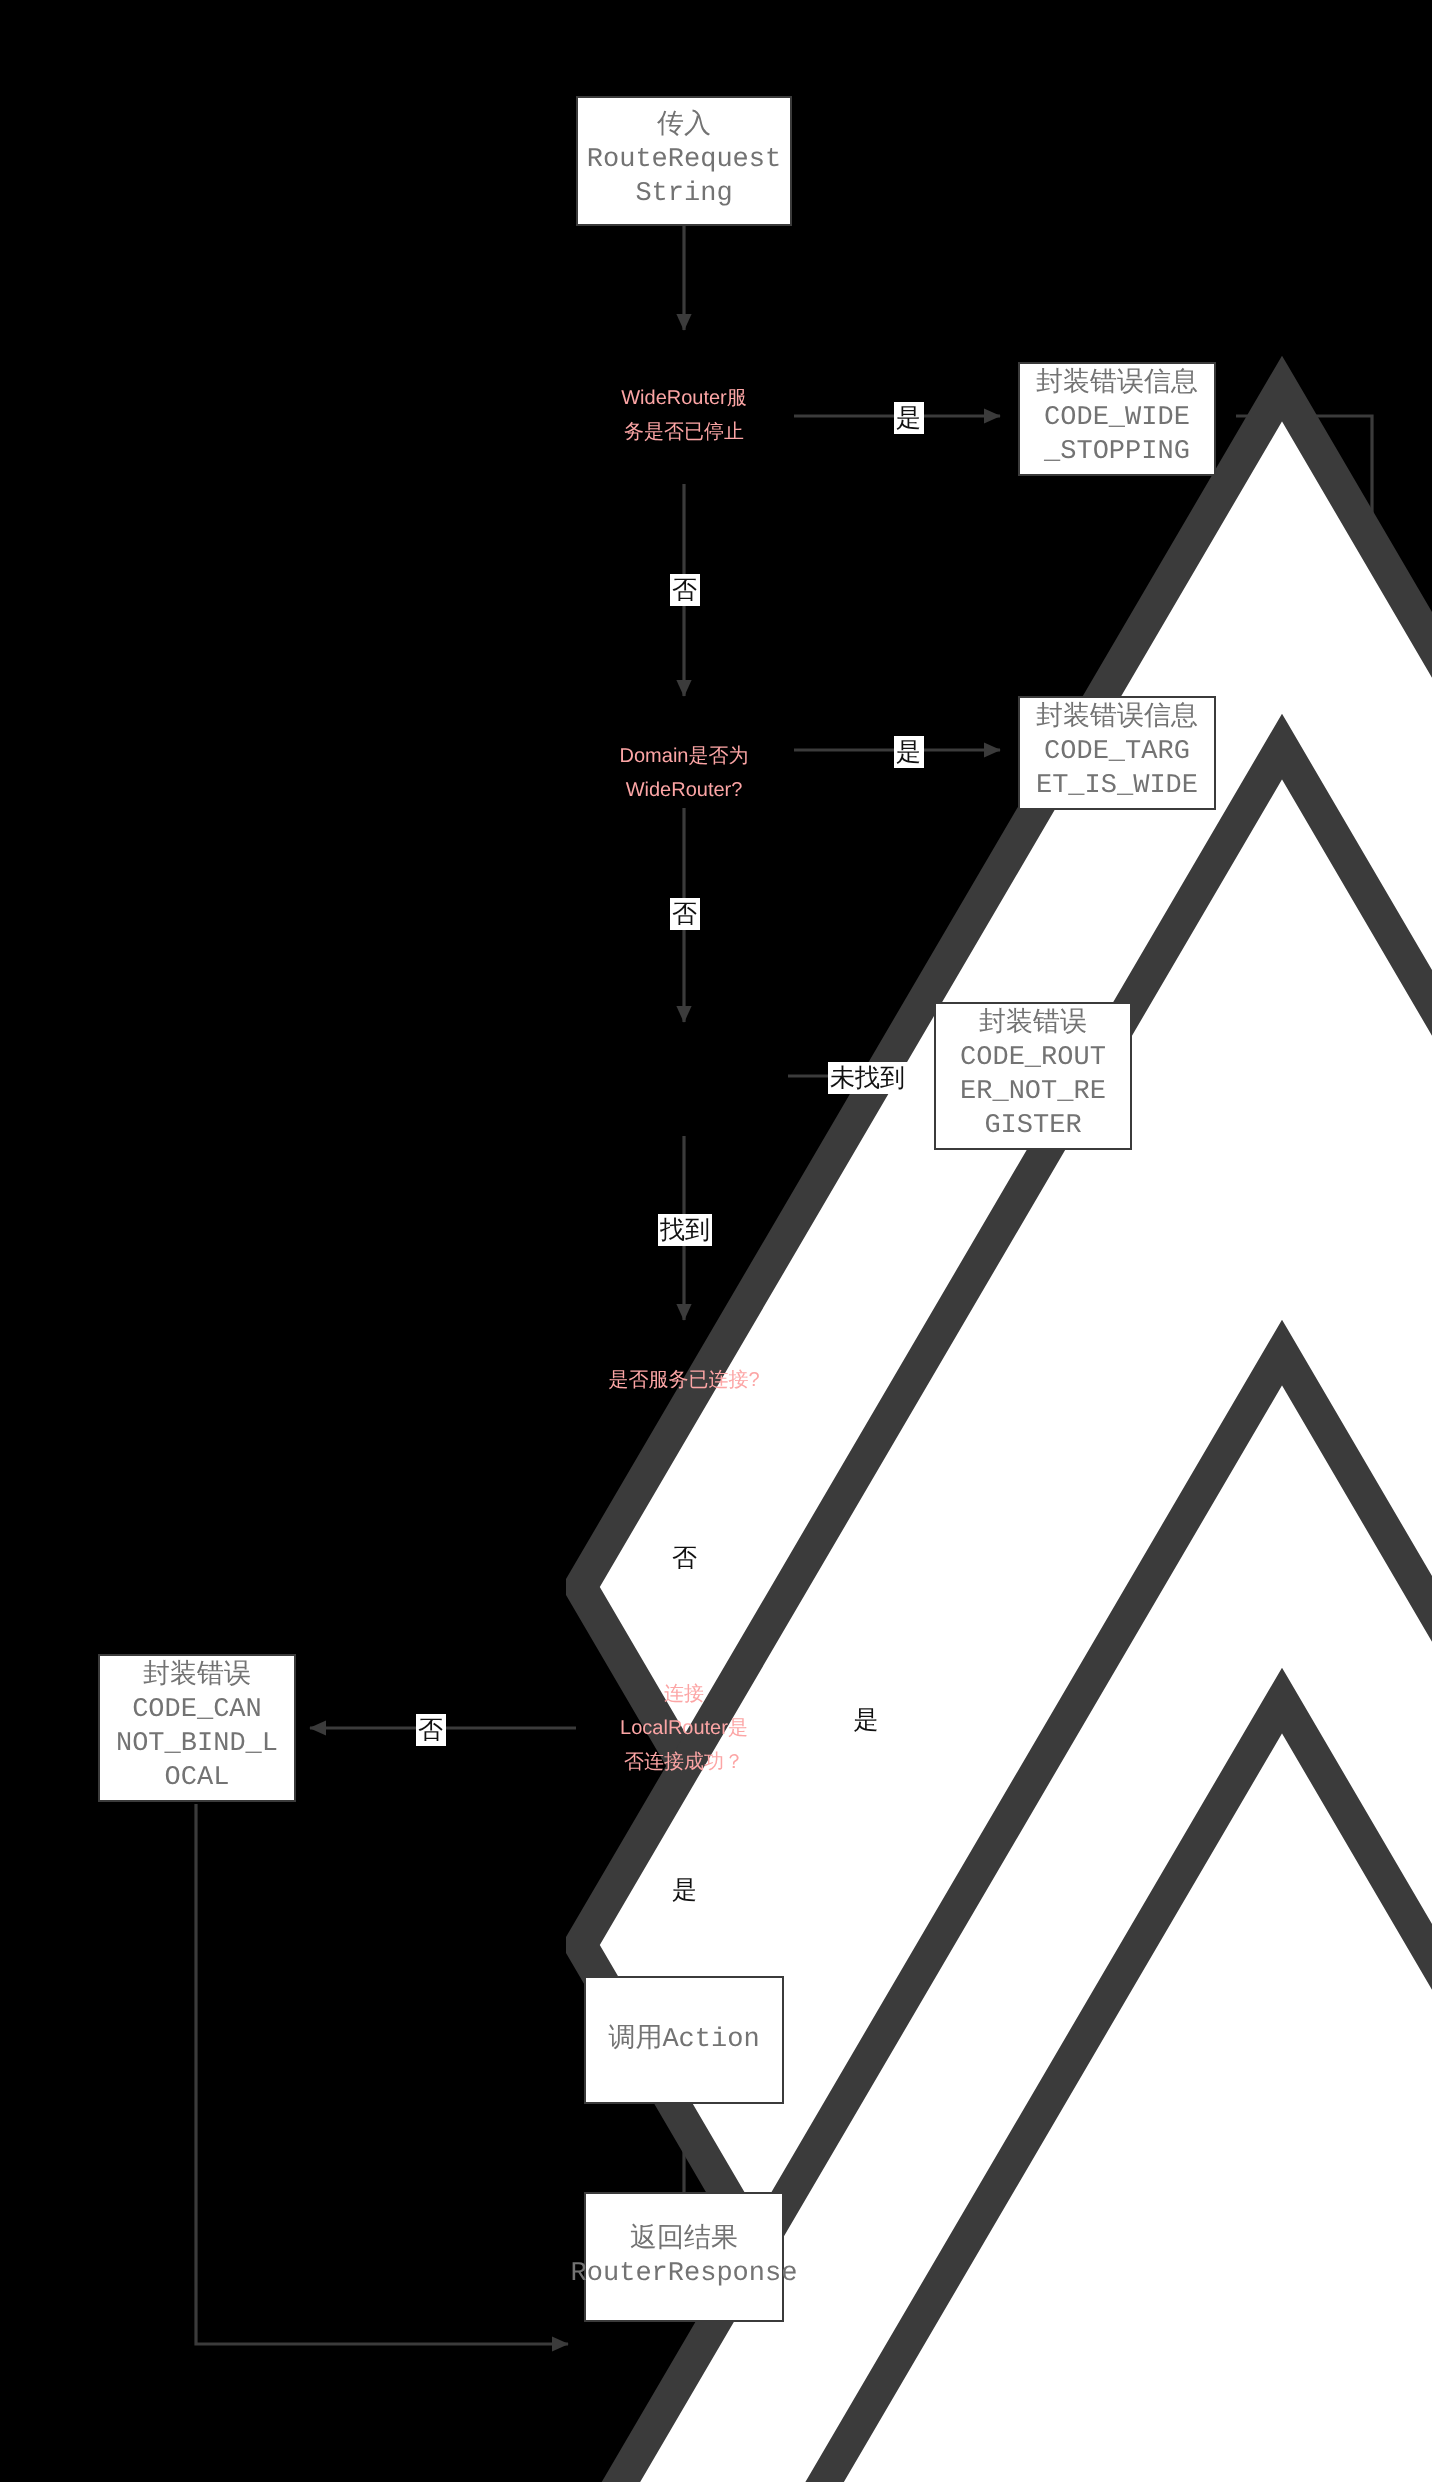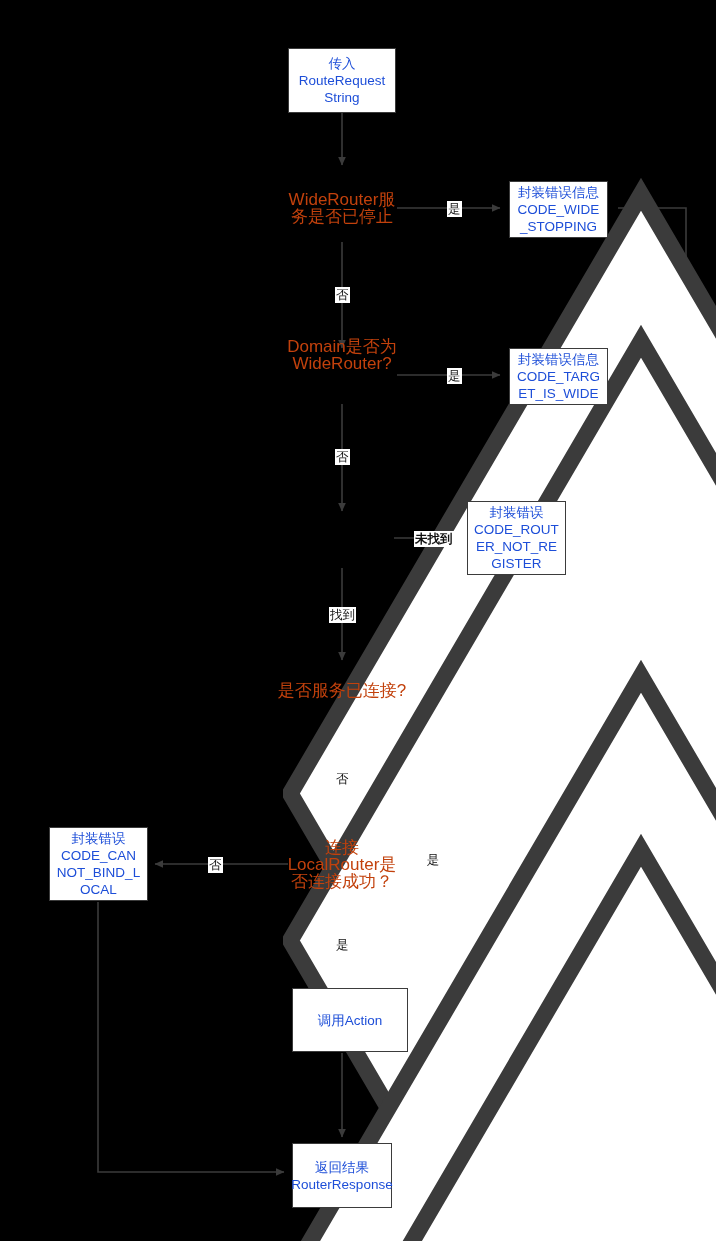--- a/index.html
+++ b/index.html
@@ -1,28 +1,28 @@
 <!DOCTYPE html>
 <html><head>
 <meta charset="utf-8">
 <style>
   html,body{margin:0;padding:0;background:#000;}
   #stage{position:relative;width:716px;height:1241px;background:#000;
          font-family:"Liberation Sans","DejaVu Sans",sans-serif;overflow:hidden;}
   #stage svg{position:absolute;left:0;top:0;width:716px;height:1241px;}
 
   .node{position:absolute;box-sizing:border-box;display:flex;align-items:center;
-        justify-content:center;text-align:center;color:#1d4ed8;font-size:13.5px;
-        line-height:17px;white-space:pre-line;z-index:3;}
+        justify-content:center;text-align:center;color:#737373;font-size:13.5px;
+        line-height:17px;white-space:pre-line;z-index:3;font-family:Liberation Mono, monospace;}
   .rect{background:#ffffff;border:1.6px solid #3b3b3b;}
   .diamond-wrap{position:absolute;z-index:3;}
   .diamond-shape{position:absolute;left:0;top:0;width:100%;height:100%;}
   .diamond-label{position:absolute;left:-18px;top:0;width:calc(100% + 36px);height:100%;
         display:flex;align-items:center;justify-content:center;text-align:center;
-        color:#c2410c;font-size:17px;line-height:17px;white-space:pre-line;
+        color:#fca5a5;font-size:10px;line-height:17px;white-space:pre-line;
         pointer-events:none;}
 
   .edge-label{position:absolute;background:#ffffff;color:#111;font-size:12.5px;
         line-height:14px;padding:1px 1px;z-index:4;white-space:nowrap;}
   .edge-label.vert{writing-mode:vertical-rl;text-orientation:upright;padding:1px 0;}
 </style>
 </head>
 <body>
 
 <div id="stage">
@@ -64,21 +64,21 @@
       <polygon points="59,1.2 116.8,35 59,68.8 1.2,35" fill="#ffffff" stroke="#3b3b3b" stroke-width="1.6"></polygon>
     </svg>
     <div class="diamond-label">WideRouter服
 务是否已停止</div>
   </div>
 
   <div class="node rect" style="left:509px;top:181px;width:99px;height:57px;">封装错误信息
 CODE_WIDE
 _STOPPING</div>
 
-  <div class="diamond-wrap" style="left:283px;top:320px;width:118px;height:70px;">
+  <div class="diamond-wrap" style="left:283px;top:352px;width:118px;height:70px;">
     <svg class="diamond-shape" viewBox="0 0 118 70" preserveAspectRatio="none">
       <polygon points="59,1.2 116.8,35 59,68.8 1.2,35" fill="#ffffff" stroke="#3b3b3b" stroke-width="1.6"></polygon>
     </svg>
     <div class="diamond-label">Domain是否为
 WideRouter?</div>
   </div>
 
   <div class="node rect" style="left:509px;top:348px;width:99px;height:57px;">封装错误信息
 CODE_TARG
 ET_IS_WIDE</div>
@@ -103,29 +103,29 @@
     <div class="diamond-label">连接
 LocalRouter是
 否连接成功？</div>
   </div>
 
   <div class="node rect" style="left:49px;top:827px;width:99px;height:74px;">封装错误
 CODE_CAN
 NOT_BIND_L
 OCAL</div>
 
-  <div class="node rect" style="left:292px;top:988px;width:116px;height:64px;">调用Action</div>
+  <div class="node rect" style="left:292px;top:988px;width:100px;height:64px;">调用Action</div>
 
-  <div class="node rect" style="left:292px;top:1143px;width:100px;height:65px;">返回结果
+  <div class="node rect" style="left:292px;top:1096px;width:100px;height:65px;">返回结果
 RouterResponse</div>
 
   <div class="edge-label" style="left:447px;top:201px;">是</div>
   <div class="edge-label" style="left:335px;top:287px;">否</div>
   <div class="edge-label" style="left:447px;top:368px;">是</div>
   <div class="edge-label" style="left:335px;top:449px;">否</div>
-  <div class="edge-label" style="left:414px;top:531px;font-weight:bold;">未找到</div>
+  <div class="edge-label" style="left:414px;top:531px;">未找到</div>
   <div class="edge-label" style="left:329px;top:607px;text-align:center;">找到</div>
   <div class="edge-label vert" style="left:426px;top:843px;">是</div>
   <div class="edge-label" style="left:335px;top:771px;">否</div>
   <div class="edge-label" style="left:208px;top:857px;">否</div>
   <div class="edge-label" style="left:335px;top:937px;">是</div>
 
 </div>
 
 </body></html>

